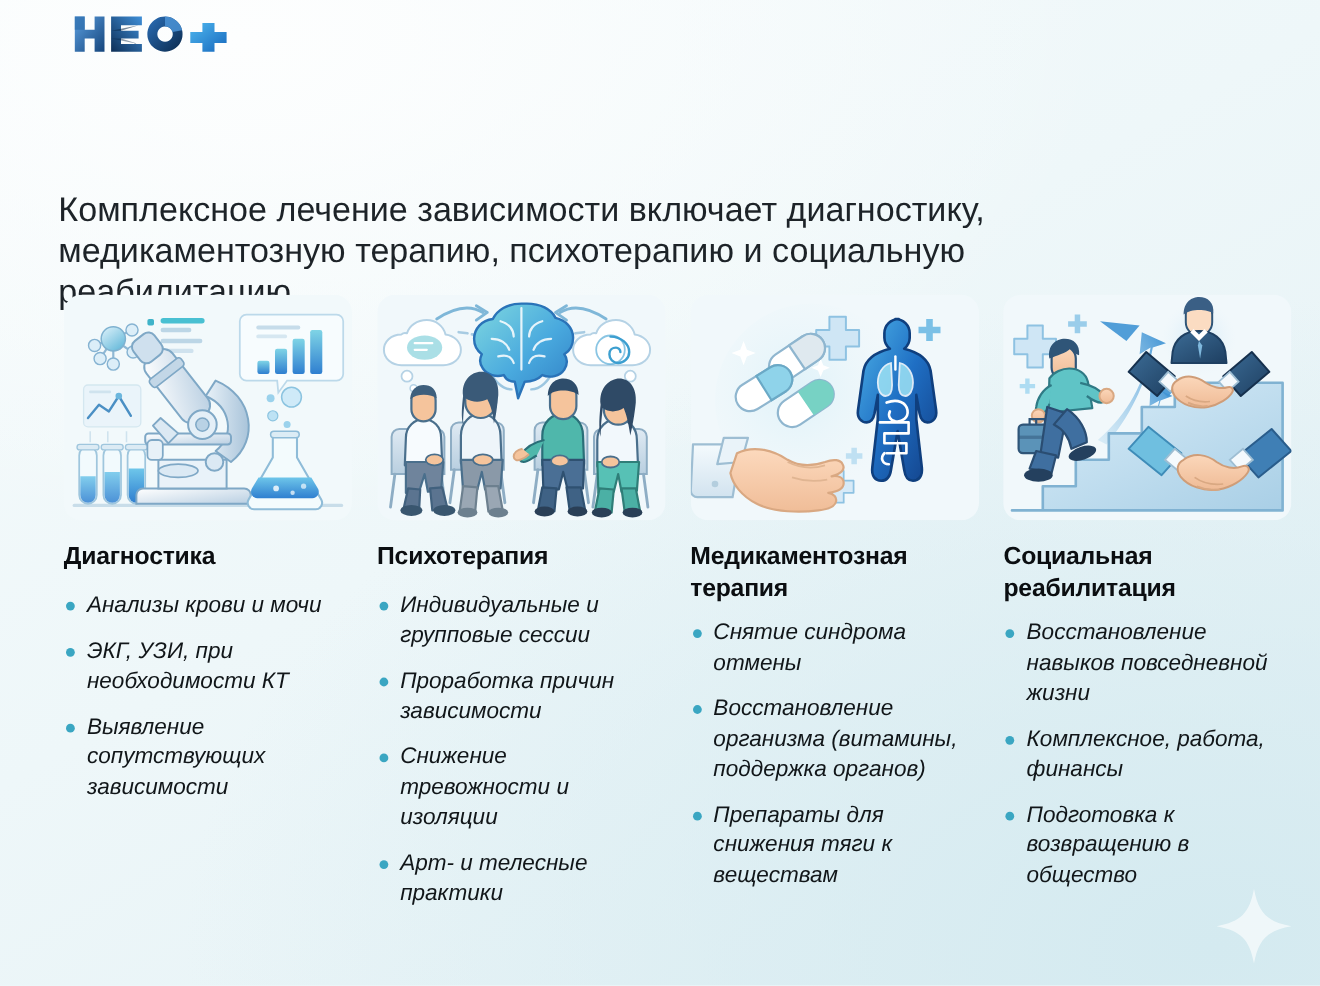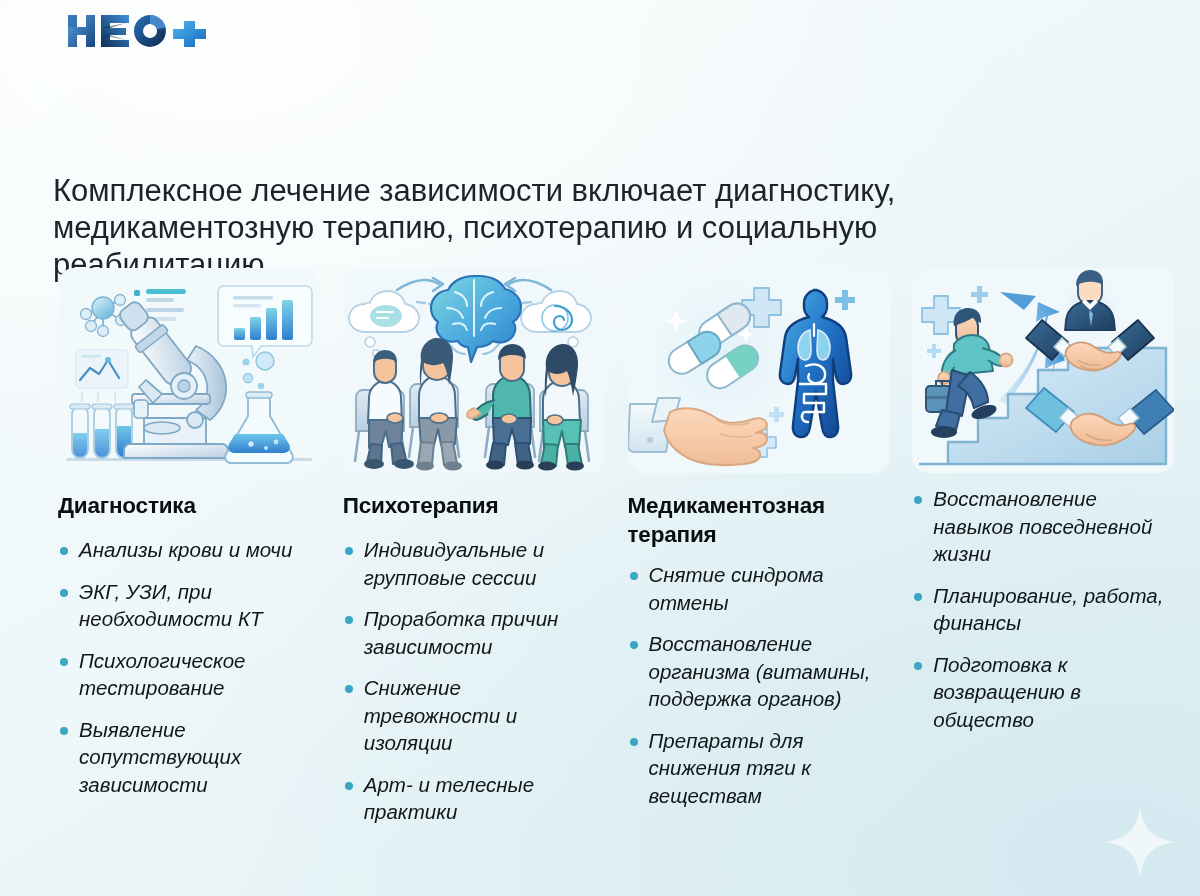--- a/index.html
+++ b/index.html
@@ -228,21 +228,20 @@
             <circle cx="193" cy="176" r="2.6" fill="#ffffff" opacity=".8"></circle>
             <circle cx="208" cy="180" r="2" fill="#ffffff" opacity=".7"></circle>
             <circle cx="218" cy="174" r="2.4" fill="#ffffff" opacity=".65"></circle>
           </g>
         </svg>
       </div>
       <div class="col-title">Диагностика</div>
       <ul class="items">
         <li>Анализы крови и мочи</li>
         <li>ЭКГ, УЗИ, при необходимости КТ</li>
-        <li>Психологическое тестирование</li>
         <li>Выявление сопутствующих зависимости</li>
       </ul>
     </div>
 
     <div class="col c3">
       <div class="illo">
         <svg viewBox="0 0 262 205" xmlns="http://www.w3.org/2000/svg">
           <defs>
             <linearGradient id="g3brain" x1="0" y1="0" x2="1" y2="1">
               <stop offset="0" stop-color="#7fd8e0"></stop>
@@ -532,23 +531,24 @@
           <g>
             <path d="M132 120 l30 24 l-18 20 l-30 -24 Z" fill="#6fbfe0" stroke="#3f8cb8" stroke-width="1.8" stroke-linejoin="round"></path>
             <path d="M244 122 l-30 24 l18 20 l30 -24 Z" fill="#3f7fb5" stroke="#2a5d8c" stroke-width="1.8" stroke-linejoin="round"></path>
             <path d="M156 140 l12 10 l-9 10 l-12 -10 Z" fill="#f5fafd" stroke="#9ebed3" stroke-width="1.6"></path>
             <path d="M218 140 l-12 10 l9 10 l12 -10 Z" fill="#f5fafd" stroke="#9ebed3" stroke-width="1.6"></path>
             <path d="M164 150 c9 -7 21 -5 30 2 c7 5 16 7 23 4 c5 -2 8 2 5 6 c-4 6 -14 13 -26 15 c-14 2 -28 -3 -35 -12 c-4 -6 -3 -12 3 -15 Z" fill="url(#g4skin)" stroke="#cf9d78" stroke-width="1.8" stroke-linejoin="round"></path>
             <path d="M174 166 c7 5 17 7 26 6 M176 174 c7 3 14 4 21 3" fill="none" stroke="#d9a882" stroke-width="1.6"></path>
           </g>
         </svg>
       </div>
+      <div class="col-title">Социальная реабилитация</div>
       <ul class="items">
         <li>Восстановление навыков повседневной жизни</li>
-        <li>Планирование, работа, финансы</li>
+        <li>Комплексное, работа, финансы</li>
         <li>Подготовка к возвращению в общество</li>
       </ul>
     </div>
 
   </div>
 
   <div class="sparkle" style="left:1104px;top:806px;">
     <svg width="72" height="72" viewBox="0 0 72 72" xmlns="http://www.w3.org/2000/svg">
       <path d="M36 2 C40 24 48 32 70 36 C48 40 40 48 36 70 C32 48 24 40 2 36 C24 32 32 24 36 2 Z" fill="#ffffff" opacity=".62"></path>
     </svg>

